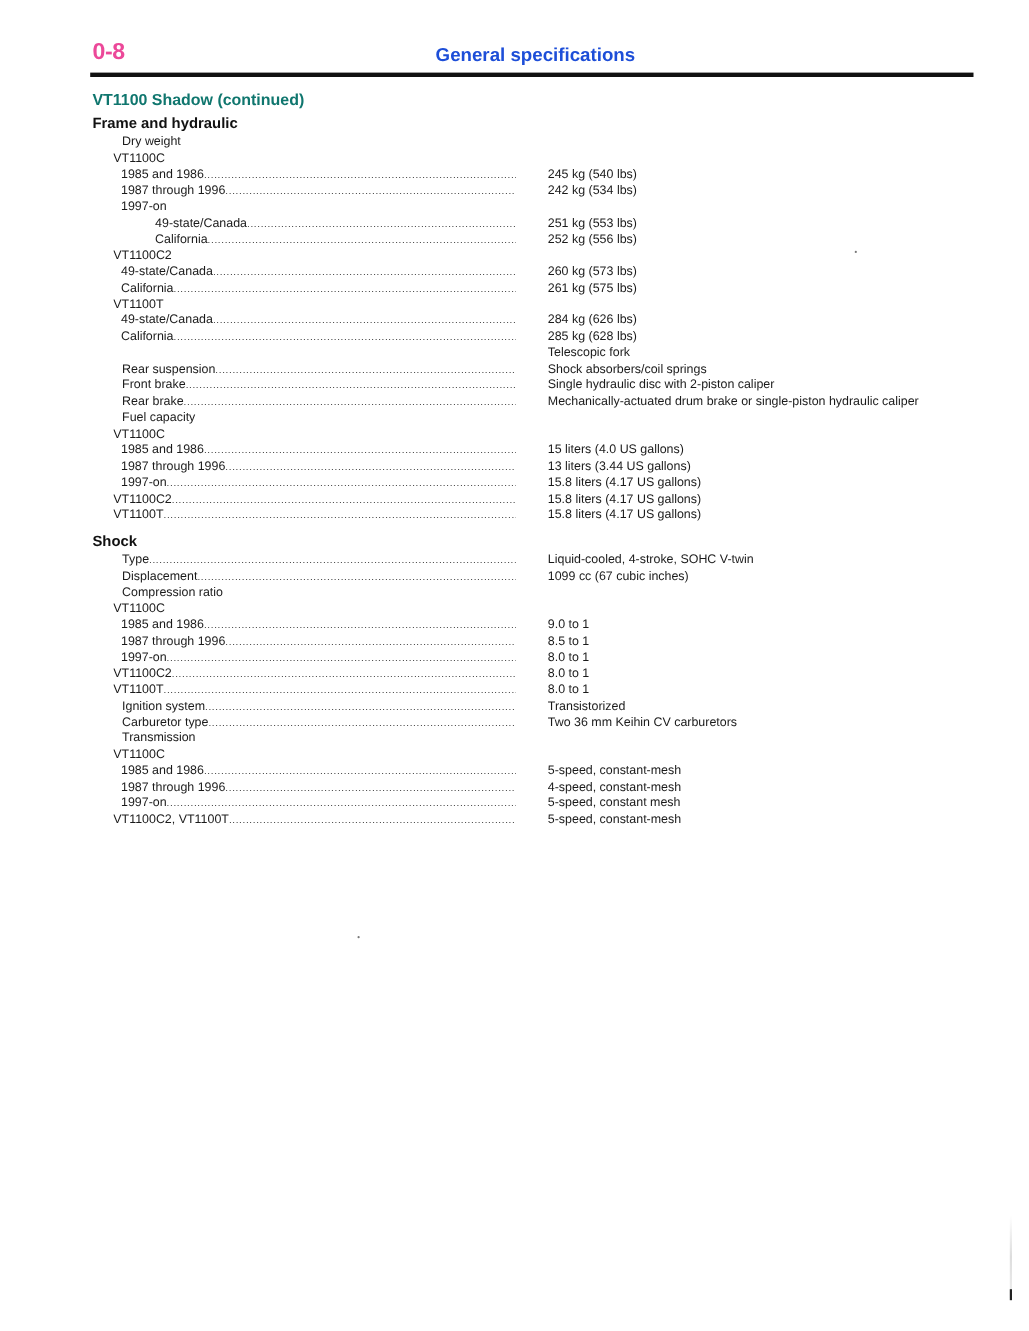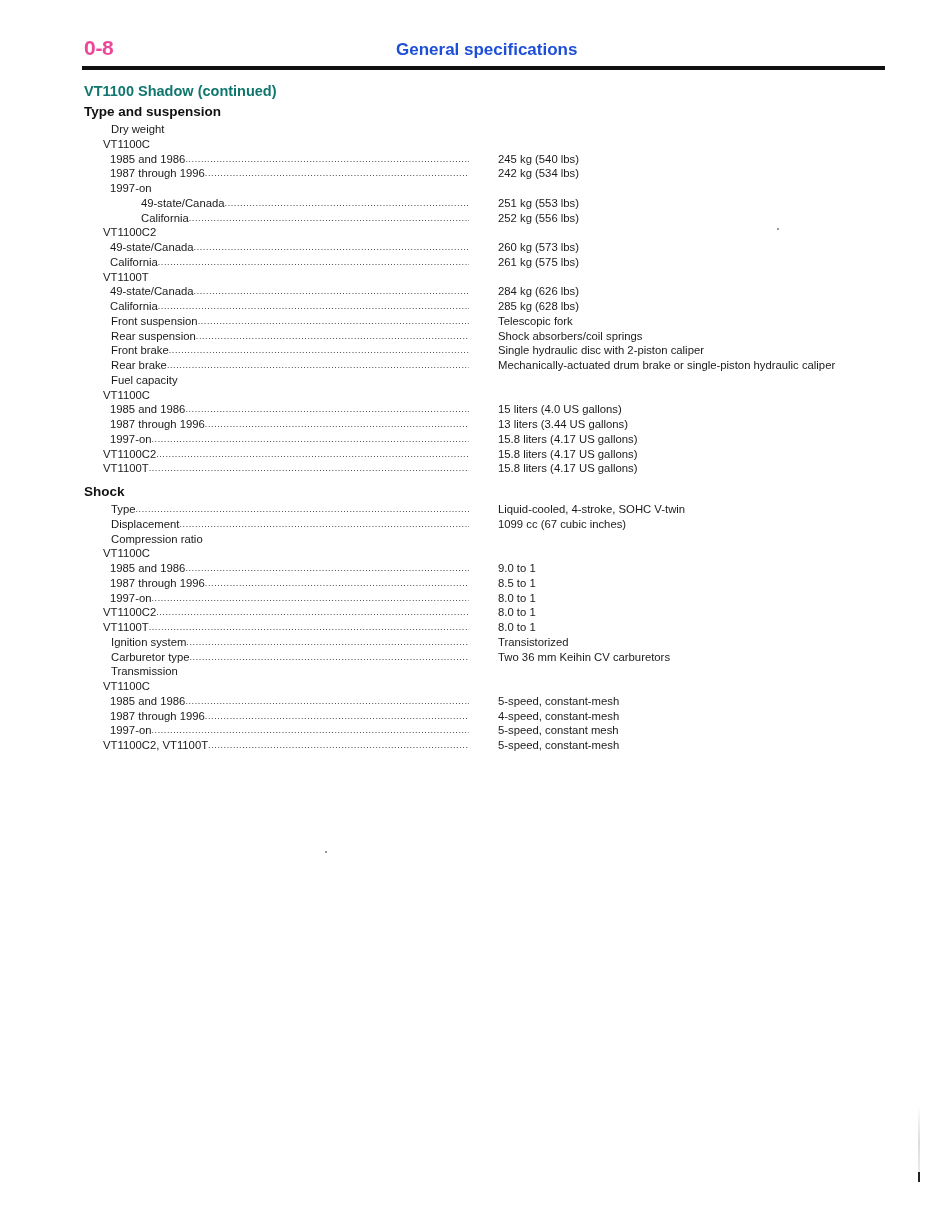--- a/index.html
+++ b/index.html
@@ -144,21 +144,21 @@
 
 <div class="page-header">
   <span class="page-number">0-8</span>
   <span class="page-title">General specifications</span>
 </div>
 <div class="header-rule"></div>
 
 <div class="content">
   <h1 class="doc-title">VT1100 Shadow (continued)</h1>
 
-  <h2 class="section-heading">Type and suspension</h2>
+  <h2 class="section-heading">Frame and hydraulic</h2>
   <ul class="rows">
       <li class="row lvl0 nolead">
         <span class="label-wrap">
           <span class="label">Dry weight</span>
         </span>
       </li>
       <li class="row lvl1 nolead">
         <span class="label-wrap">
           <span class="label">VT1100C</span>
         </span>
@@ -228,24 +228,20 @@
         <span class="value">284 kg (626 lbs)</span>
       </li>
       <li class="row lvl2">
         <span class="label-wrap">
           <span class="label">California</span>
           <span class="leader"></span>
         </span>
         <span class="value">285 kg (628 lbs)</span>
       </li>
       <li class="row lvl0">
-        <span class="label-wrap">
-          <span class="label">Front suspension</span>
-          <span class="leader"></span>
-        </span>
         <span class="value">Telescopic fork</span>
       </li>
       <li class="row lvl0">
         <span class="label-wrap">
           <span class="label">Rear suspension</span>
           <span class="leader"></span>
         </span>
         <span class="value">Shock absorbers/coil springs</span>
       </li>
       <li class="row lvl0">

